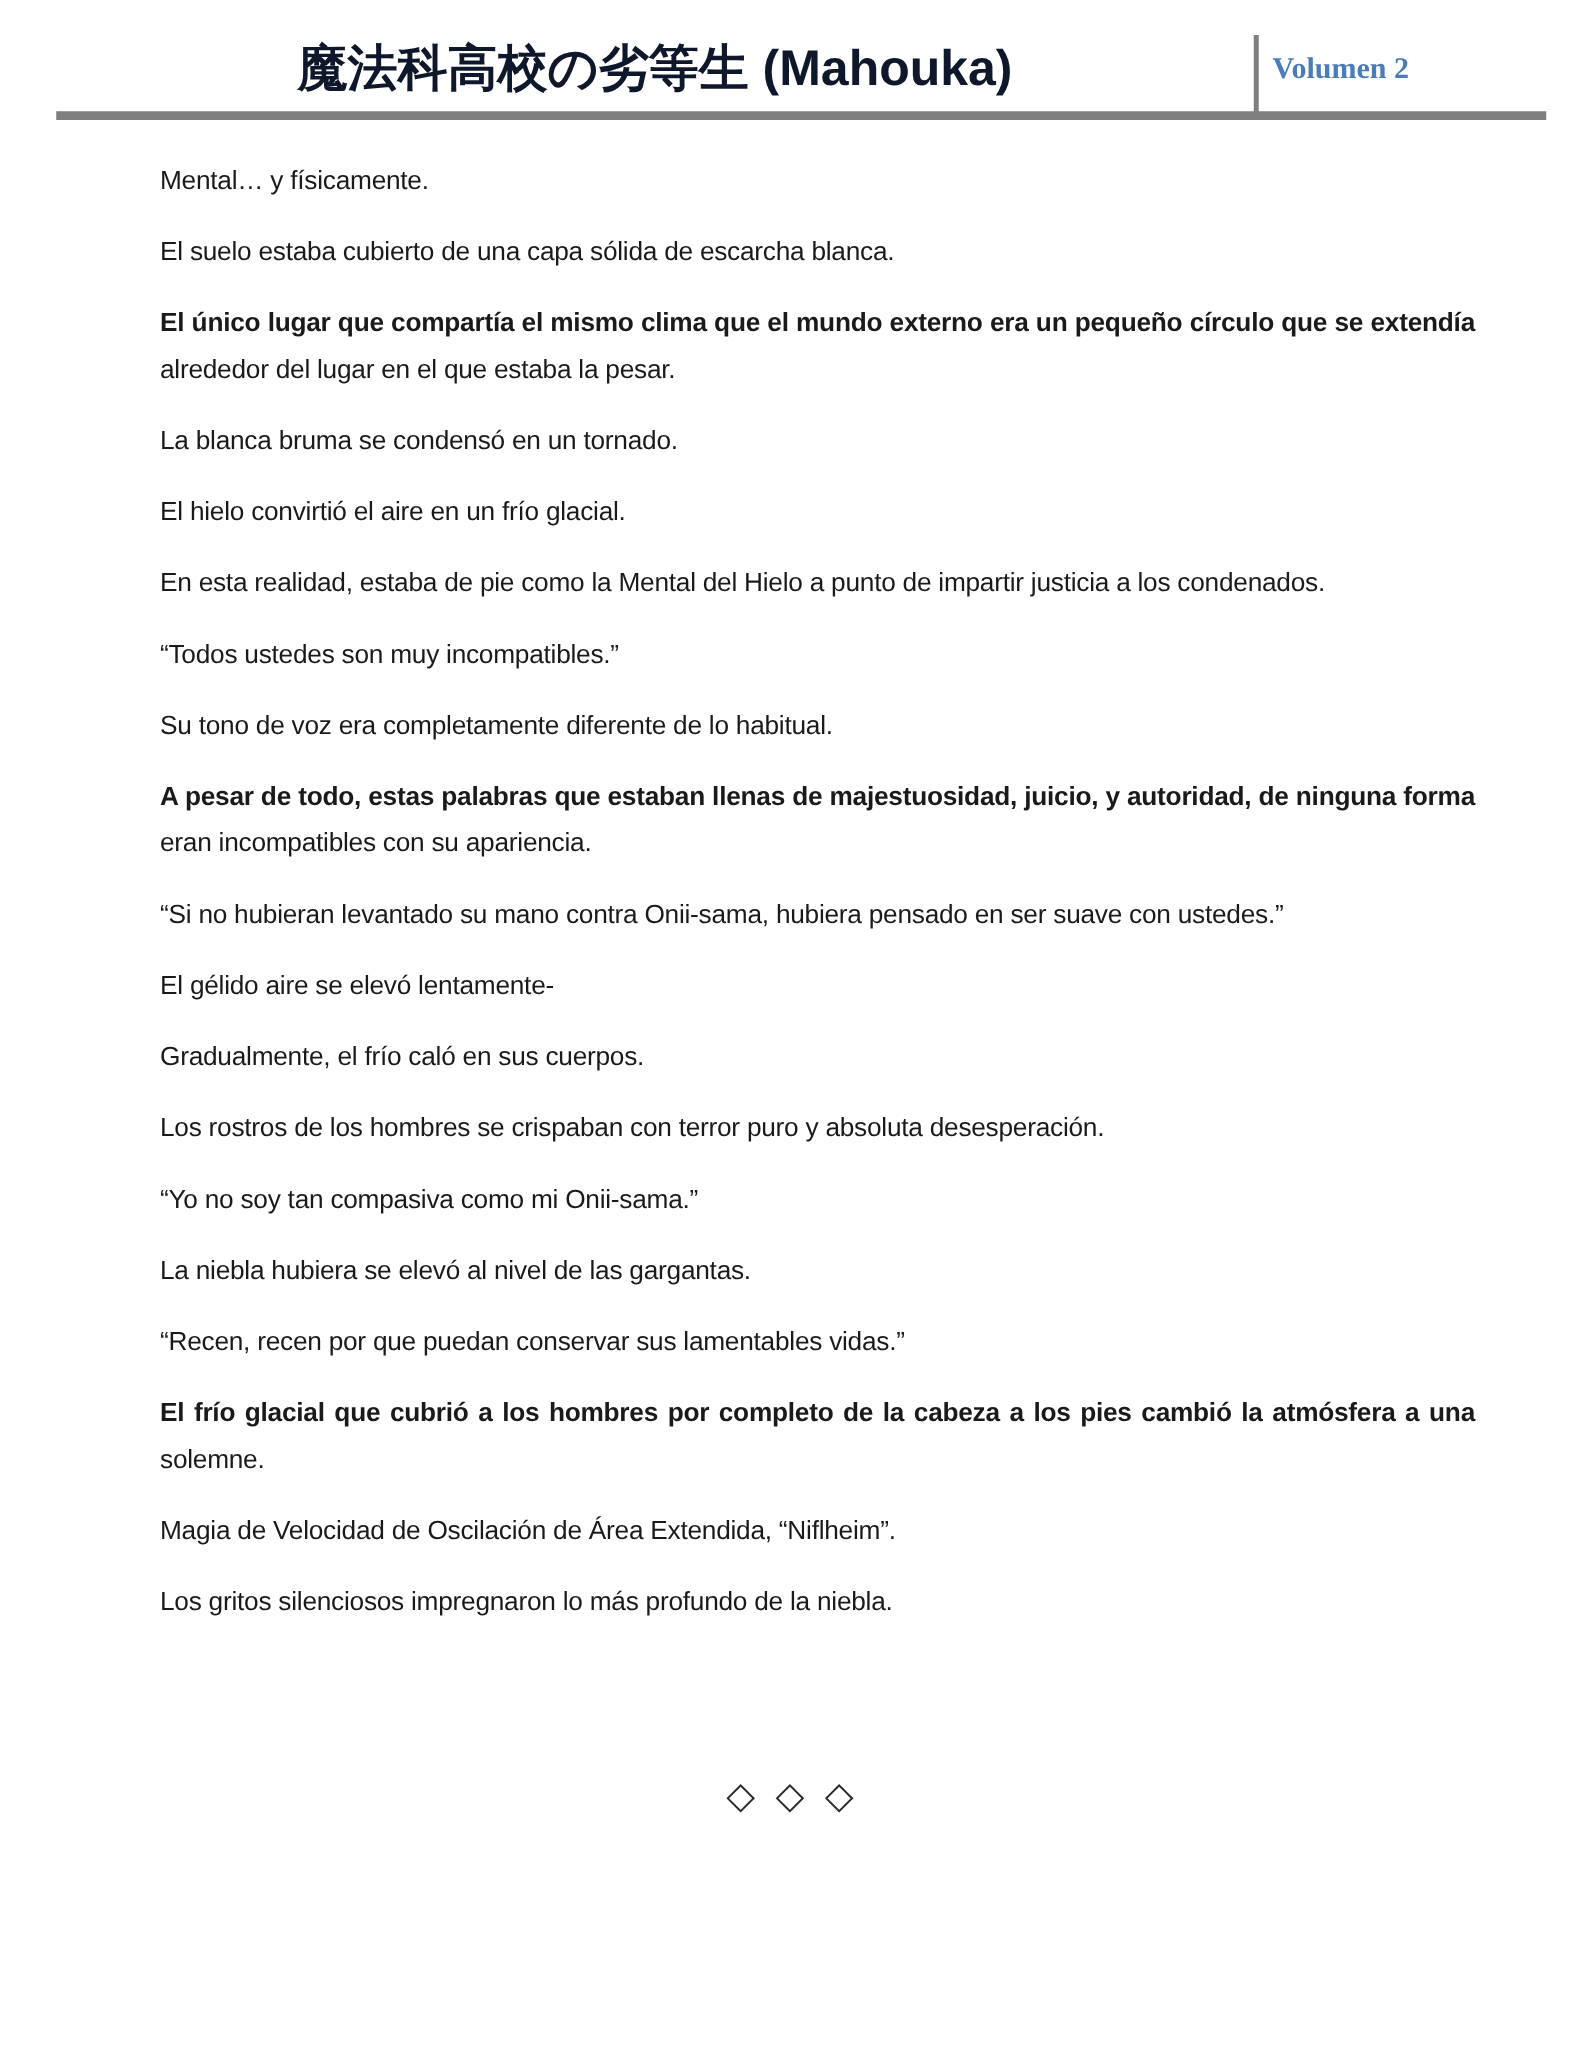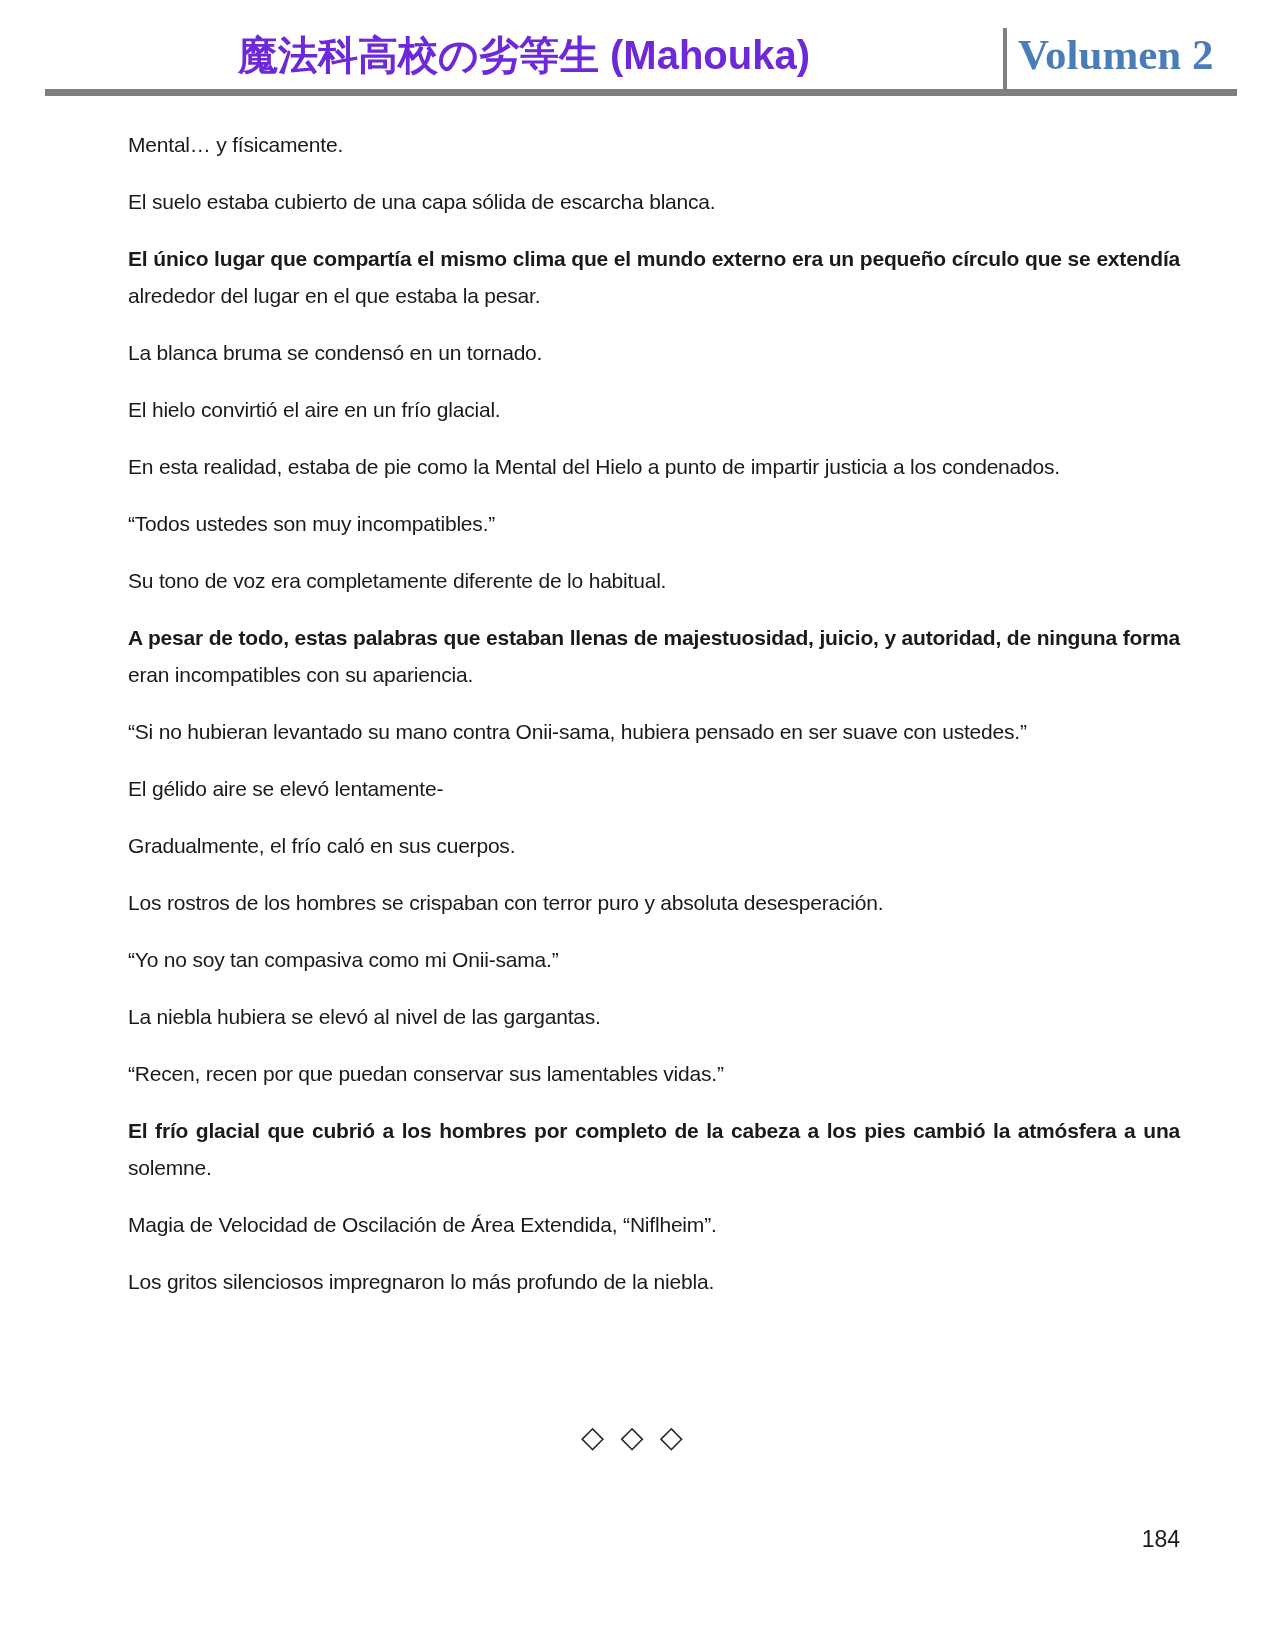--- a/index.html
+++ b/index.html
@@ -20,39 +20,39 @@
   .doc-title {
     position: absolute;
     left: 45px;
     top: 20px;
     width: 958px;
     height: 70px;
     line-height: 70px;
     text-align: center;
     font-size: 40px;
     font-weight: bold;
-    color: #6d28d9;
+    color: #0f172a;
     white-space: nowrap;
   }
   .header-vline {
     position: absolute;
     left: 1003px;
     top: 28px;
     width: 4px;
     height: 68px;
     background: #7f7f7f;
   }
   .volume-label {
     position: absolute;
     left: 1018px;
     top: 20px;
     height: 70px;
     line-height: 70px;
     font-family: "Liberation Serif", serif;
-    font-size: 43px;
+    font-size: 24px;
     font-weight: bold;
     color: #4b7cba;
     white-space: nowrap;
   }
   .header-rule {
     position: absolute;
     left: 45px;
     top: 89px;
     width: 1192px;
     height: 7px;
@@ -170,16 +170,15 @@
         <div class="para">
           <div class="line">Magia de Velocidad de Oscilación de Área Extendida, “Niflheim”.</div>
         </div>
         <div class="para">
           <div class="line">Los gritos silenciosos impregnaron lo más profundo de la niebla.</div>
         </div>
       </div>
 
     <div class="separator">◇ ◇ ◇</div>
 
-    <div class="page-number">184</div>
   </div>
 
 </div>
 
 </body></html>

